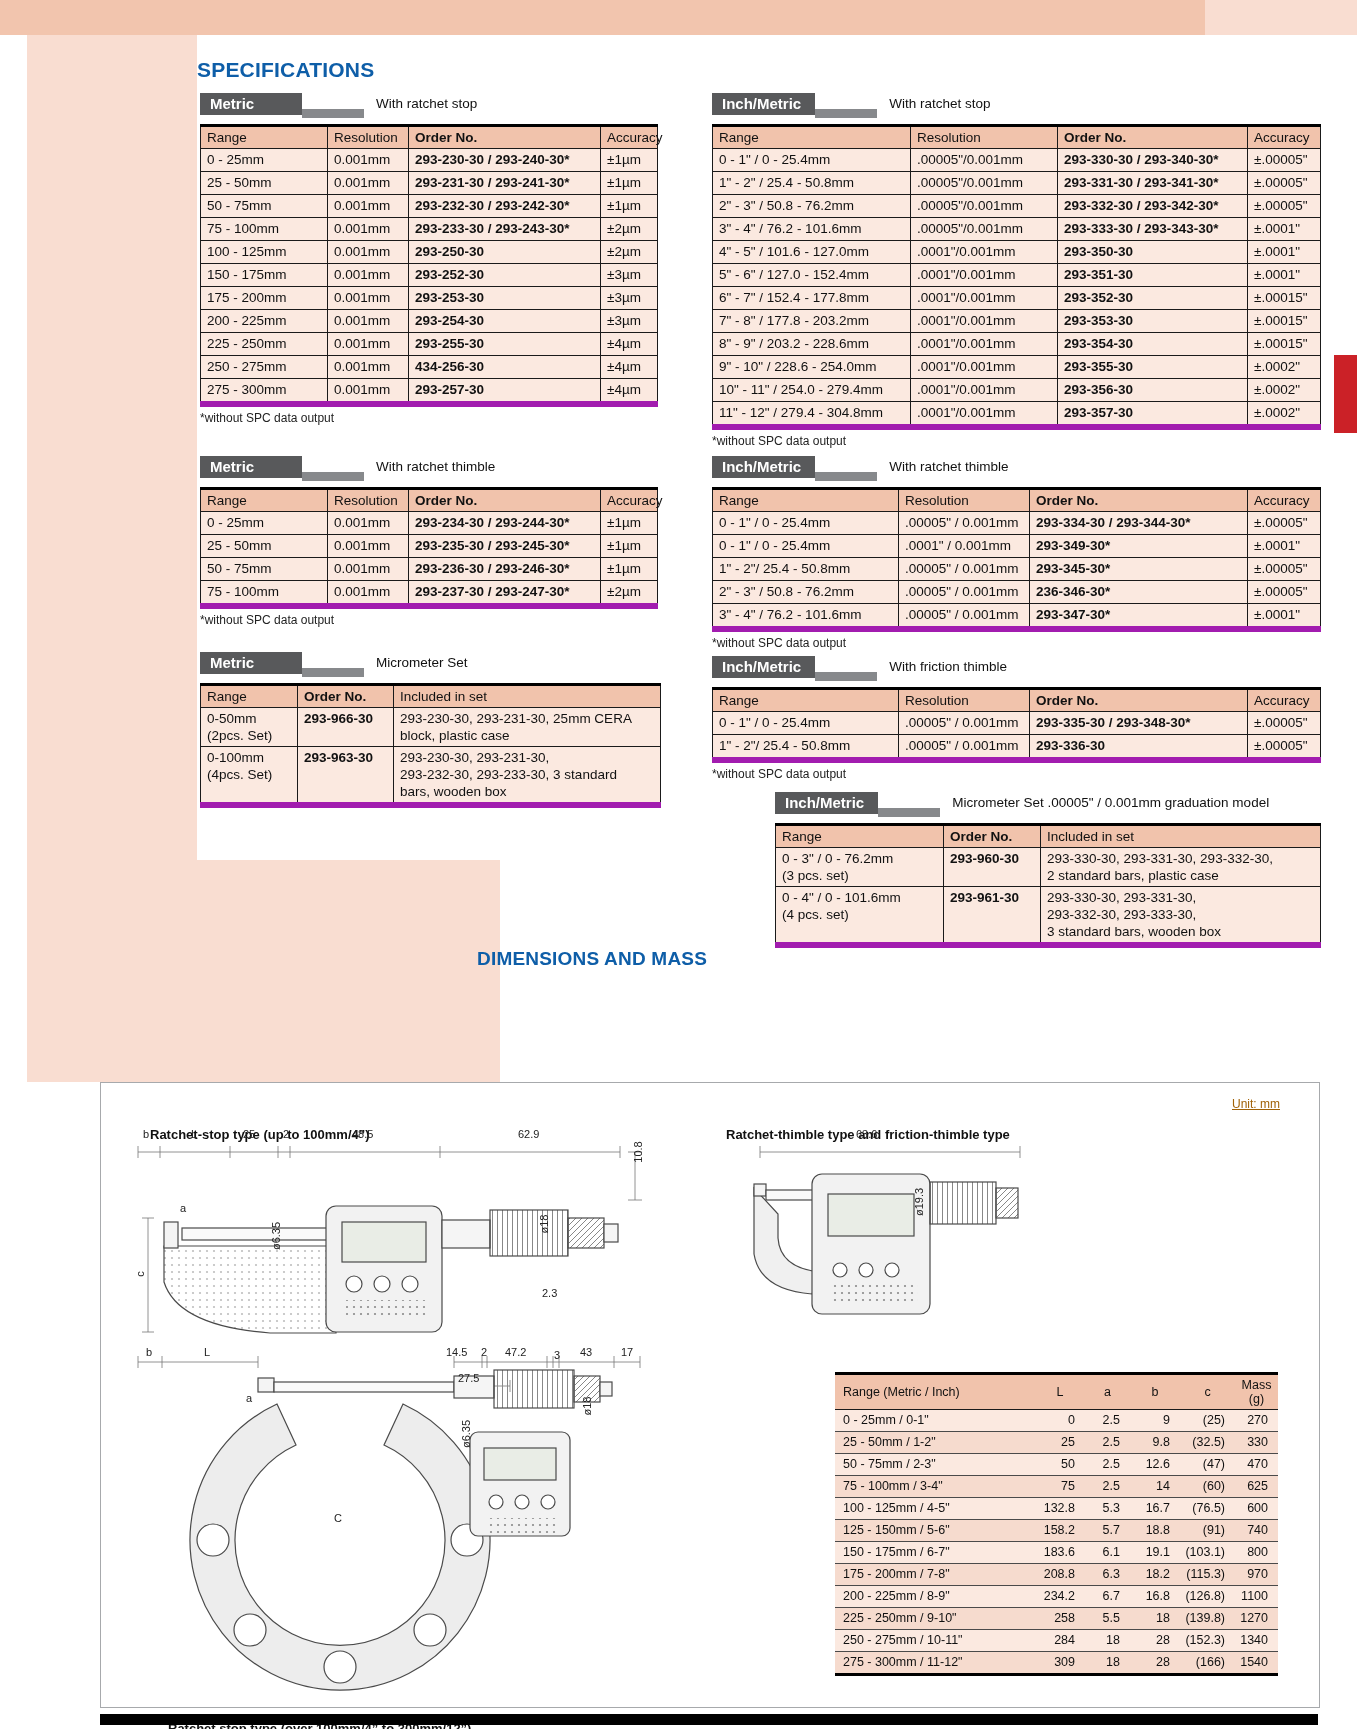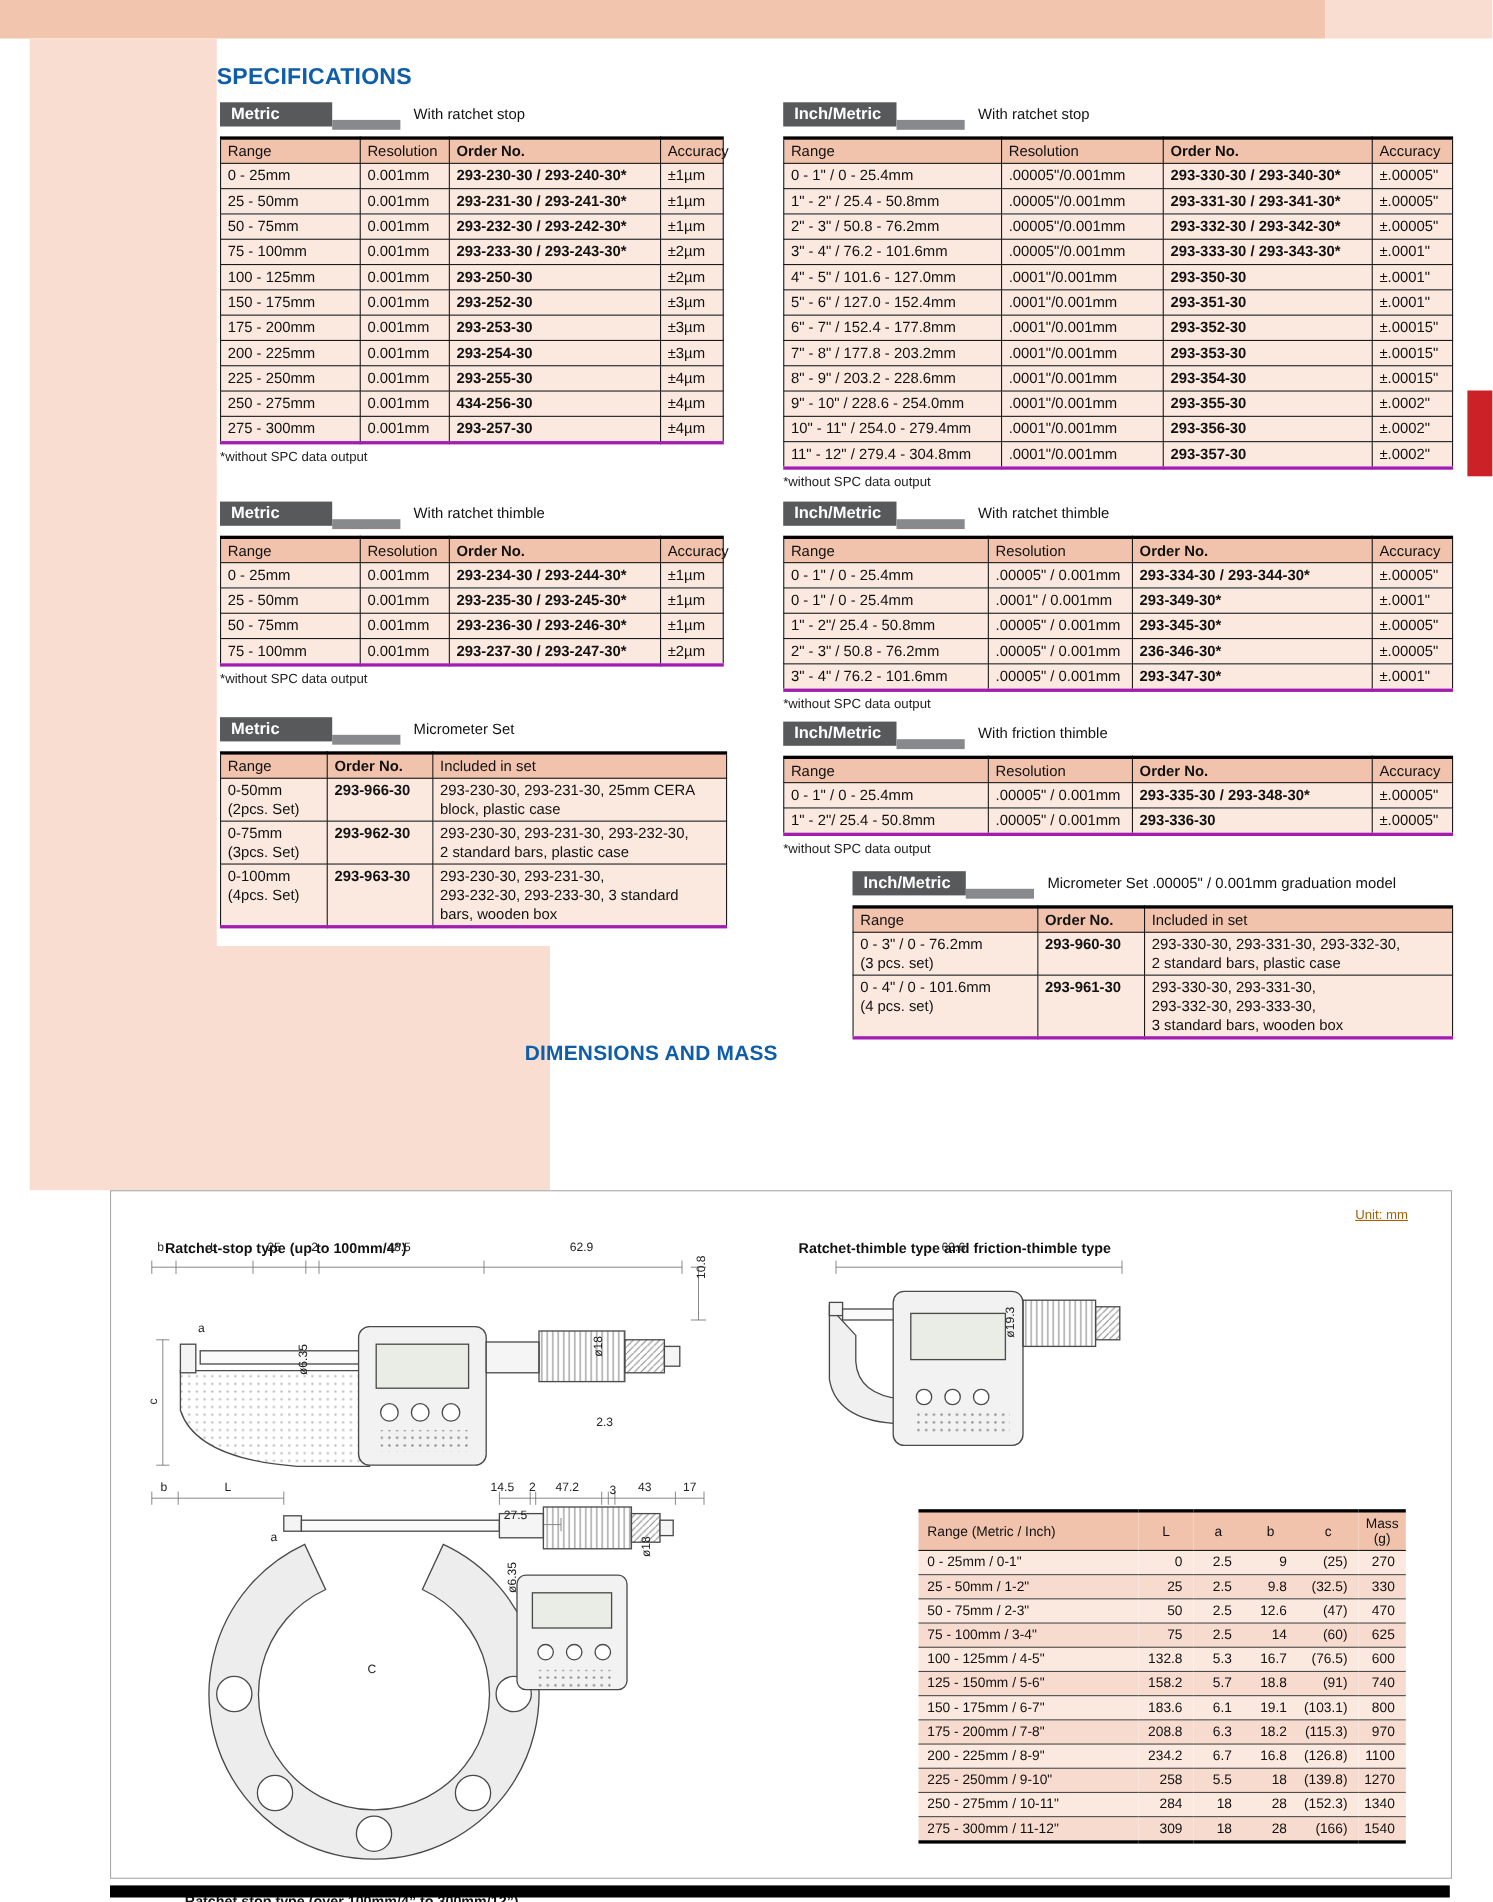--- a/index.html
+++ b/index.html
@@ -16,21 +16,21 @@
   .h-spec{font-size:21px;font-weight:bold;color:#0e5ea8;letter-spacing:.2px;}
   .h-dims{font-size:19px;font-weight:bold;color:#0e5ea8;letter-spacing:.2px;}
   
   .tag-row{display:flex;align-items:flex-start;margin-bottom:6px;}
   .tag-box{background:#58595b;color:#fff;font-weight:bold;font-size:15px;
            padding:2px 14px 3px 10px;min-width:78px;}
   .tag-tail{width:62px;height:9px;background:#87898c;margin-top:16px;}
   .tag-sub{margin:3px 0 0 12px;font-size:13.5px;color:#111;text-align:center;}
   
   table{border-collapse:collapse;table-layout:fixed;width:100%;}
-  .spec,.set{border-top:3px solid #000;border-bottom:3px solid #a21caf;font-size:13.5px;}
+  .spec,.set{border-top:3px solid #000;border-bottom:6px solid #a21caf;font-size:13.5px;}
   .spec th,.set th{background:#f1c3ac;font-weight:normal;text-align:left;
         padding:3px 6px;border:1px solid #1a1a1a;}
   .spec td,.set td{background:#fbe9e0;padding:2px 6px;border:1px solid #1a1a1a;
         line-height:18px;overflow:hidden;}
   .spec th:nth-child(3),.spec td:nth-child(3){font-weight:bold;}
   .set th:nth-child(2),.set td:nth-child(2){font-weight:bold;}
   .set td{white-space:pre-line;vertical-align:top;line-height:17px;}
   .footnote{font-size:12px;margin-top:4px;color:#222;}
   
   .dim-box{left:100px;top:1082px;width:1218px;height:624px;border:1px solid #a7a9ac;background:#fff;}
@@ -227,27 +227,20 @@
             <th>Included in set</th>
           </tr>
         </thead>
       <tbody>
           <tr>
             <td>0-50mm
 (2pcs. Set)</td>
             <td>293-966-30</td>
             <td>293-230-30, 293-231-30, 25mm CERA
 block, plastic case</td>
-          </tr>
-          <tr>
-            <td>0-75mm
-(3pcs. Set)</td>
-            <td>293-962-30</td>
-            <td>293-230-30, 293-231-30, 293-232-30,
-2 standard bars, plastic case</td>
           </tr>
           <tr>
             <td>0-100mm
 (4pcs. Set)</td>
             <td>293-963-30</td>
             <td>293-230-30, 293-231-30,
 293-232-30, 293-233-30, 3 standard
 bars, wooden box</td>
           </tr>
         </tbody>

